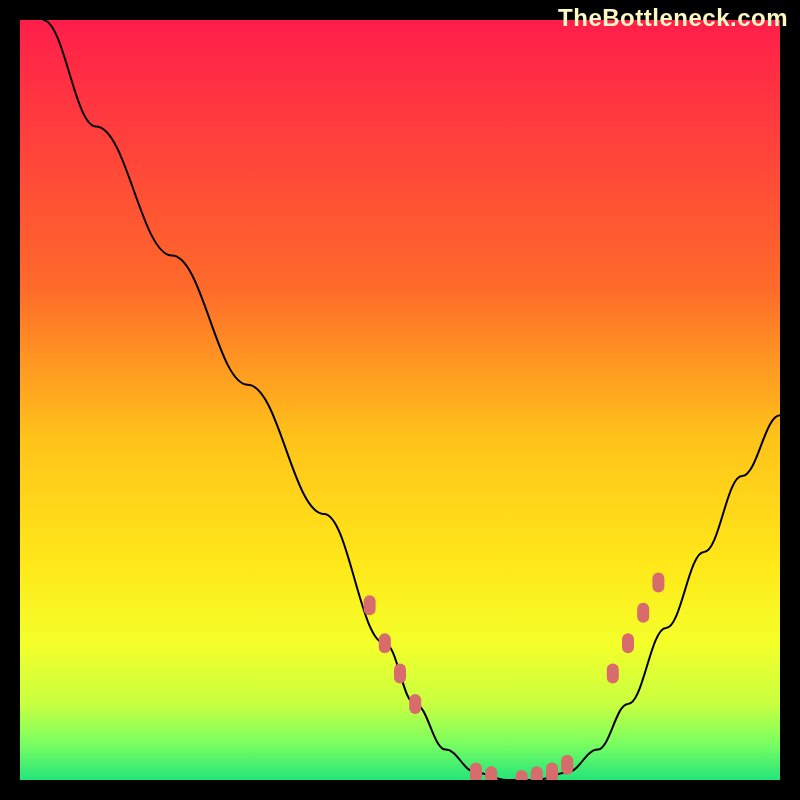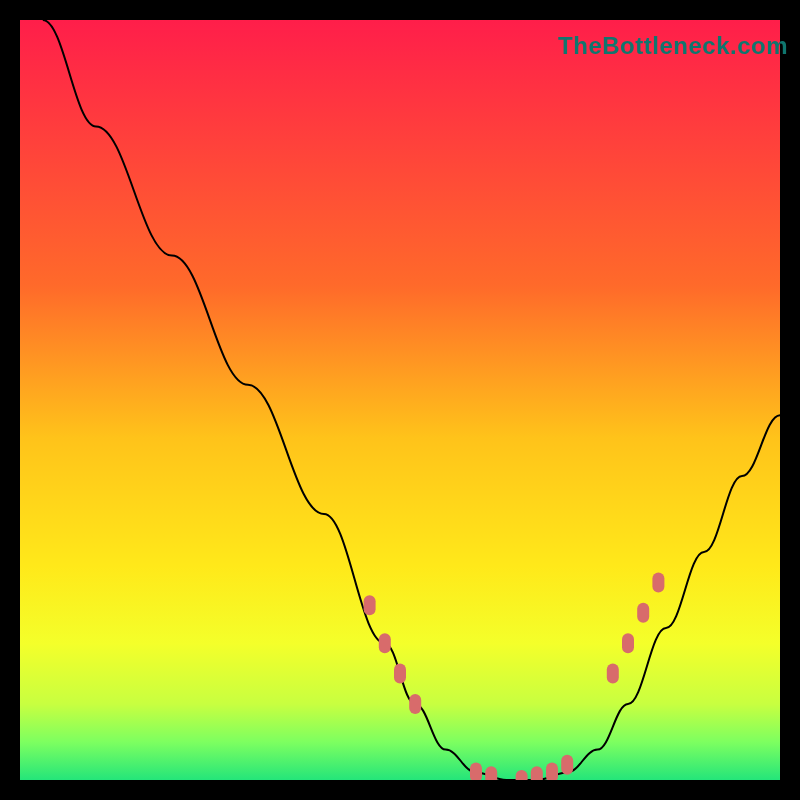--- a/index.html
+++ b/index.html
@@ -21,27 +21,26 @@
   position: absolute;
   left: 20px;
   top: 20px;
   width: 760px;
   height: 760px;
 }
 .watermark {
   position: absolute;
   top: 4px;
   right: 12px;
-  color: #0f766e;
+  color: #fef9c3;
   font-size: 24px;
   font-weight: 600;
   letter-spacing: 0.5px;
   z-index: 5;
   pointer-events: none;
-  margin-top: 28px;
 }
 svg { display: block; }
 </style>
 </head>
 <body>
 
 <div class="frame">
 
   <div class="watermark">TheBottleneck.com</div>
 

